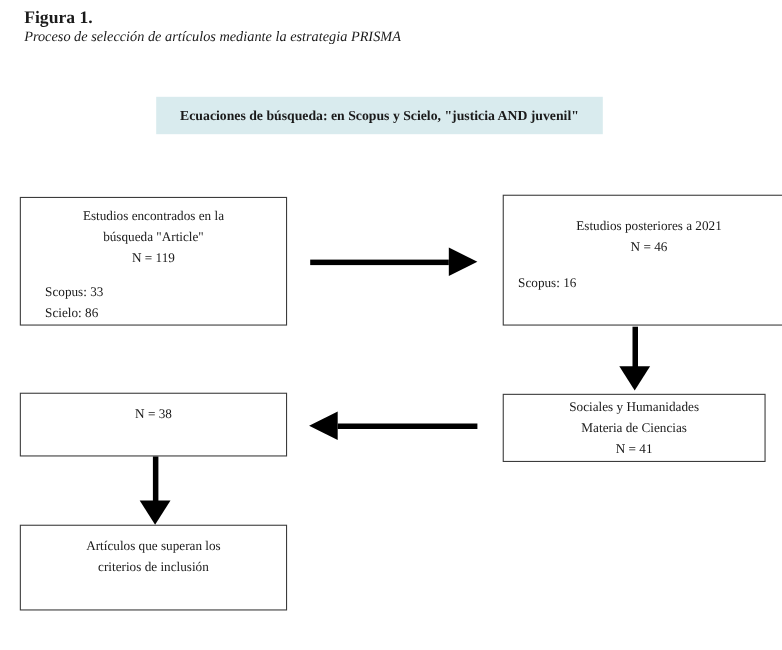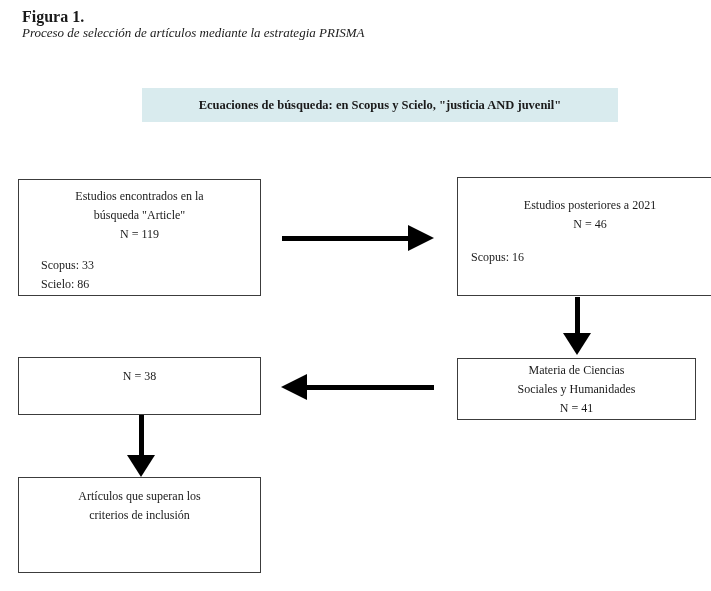--- a/index.html
+++ b/index.html
@@ -20,42 +20,42 @@
   }
   .fig-label{
     position:absolute;left:22px;top:8px;
     font-size:16px;font-weight:bold;
   }
   .fig-caption{
     position:absolute;left:22px;top:25px;
     font-size:13px;font-style:italic;
   }
   .banner{
-    position:absolute;left:142px;top:88px;width:476px;height:34px;
+    position:absolute;left:142px;top:88px;width:406px;height:34px;
     background:var(--banner-bg);
     display:flex;align-items:center;justify-content:center;
     font-size:12.5px;font-weight:bold;text-align:center;
   }
   .fbox{
     position:absolute;
     border:1.5px solid var(--box-border);
     background:#ffffff;
     box-sizing:border-box;
     font-size:12px;
     line-height:19px;
   }
   .fbox .centered{text-align:center;}
   .fbox .leftlines{text-align:left;}
   .box-found{left:18px;top:179px;width:243px;height:117px;padding-top:7px;}
   .box-found .leftlines{margin-top:12px;padding-left:22px;}
   .box-posterior{left:457px;top:177px;width:266px;height:119px;padding-top:18px;}
   .box-posterior .leftlines{margin-top:14px;padding-left:13px;}
   .box-materia{left:457px;top:358px;width:239px;height:62px;padding-top:2px;}
   .box-acceso{left:18px;top:357px;width:243px;height:58px;padding-top:9px;}
-  .box-criterios{left:18px;top:477px;width:243px;height:96px;padding-top:9px;}
+  .box-criterios{left:18px;top:477px;width:243px;height:78px;padding-top:9px;}
   .shaft{position:absolute;background:var(--arrow);}
   .head{position:absolute;width:0;height:0;}
   
   .a1-shaft{left:282px;top:236px;width:126px;height:5px;}
   .a1-head{left:408px;top:225px;border-top:13px solid transparent;border-bottom:13px solid transparent;border-left:26px solid var(--arrow);}
   
   .a2-shaft{left:575px;top:297px;width:5px;height:38px;}
   .a2-head{left:563px;top:333px;border-left:14px solid transparent;border-right:14px solid transparent;border-top:22px solid var(--arrow);}
   
   .a3-head{left:281px;top:374px;border-top:13px solid transparent;border-bottom:13px solid transparent;border-right:26px solid var(--arrow);}
@@ -93,22 +93,22 @@
       <div>Estudios posteriores a 2021</div>
       <div>N = 46</div>
     </div>
     <div class="leftlines">
       <div>Scopus: 16</div>
     </div>
   </div>
 
   <div class="fbox box-materia">
     <div class="centered">
+      <div>Sociales y Humanidades</div>
       <div>Materia de Ciencias</div>
-      <div>Sociales y Humanidades</div>
       <div>N = 41</div>
     </div>
   </div>
 
   <div class="fbox box-acceso">
     <div class="centered">
       <div>N = 38</div>
     </div>
   </div>
 

